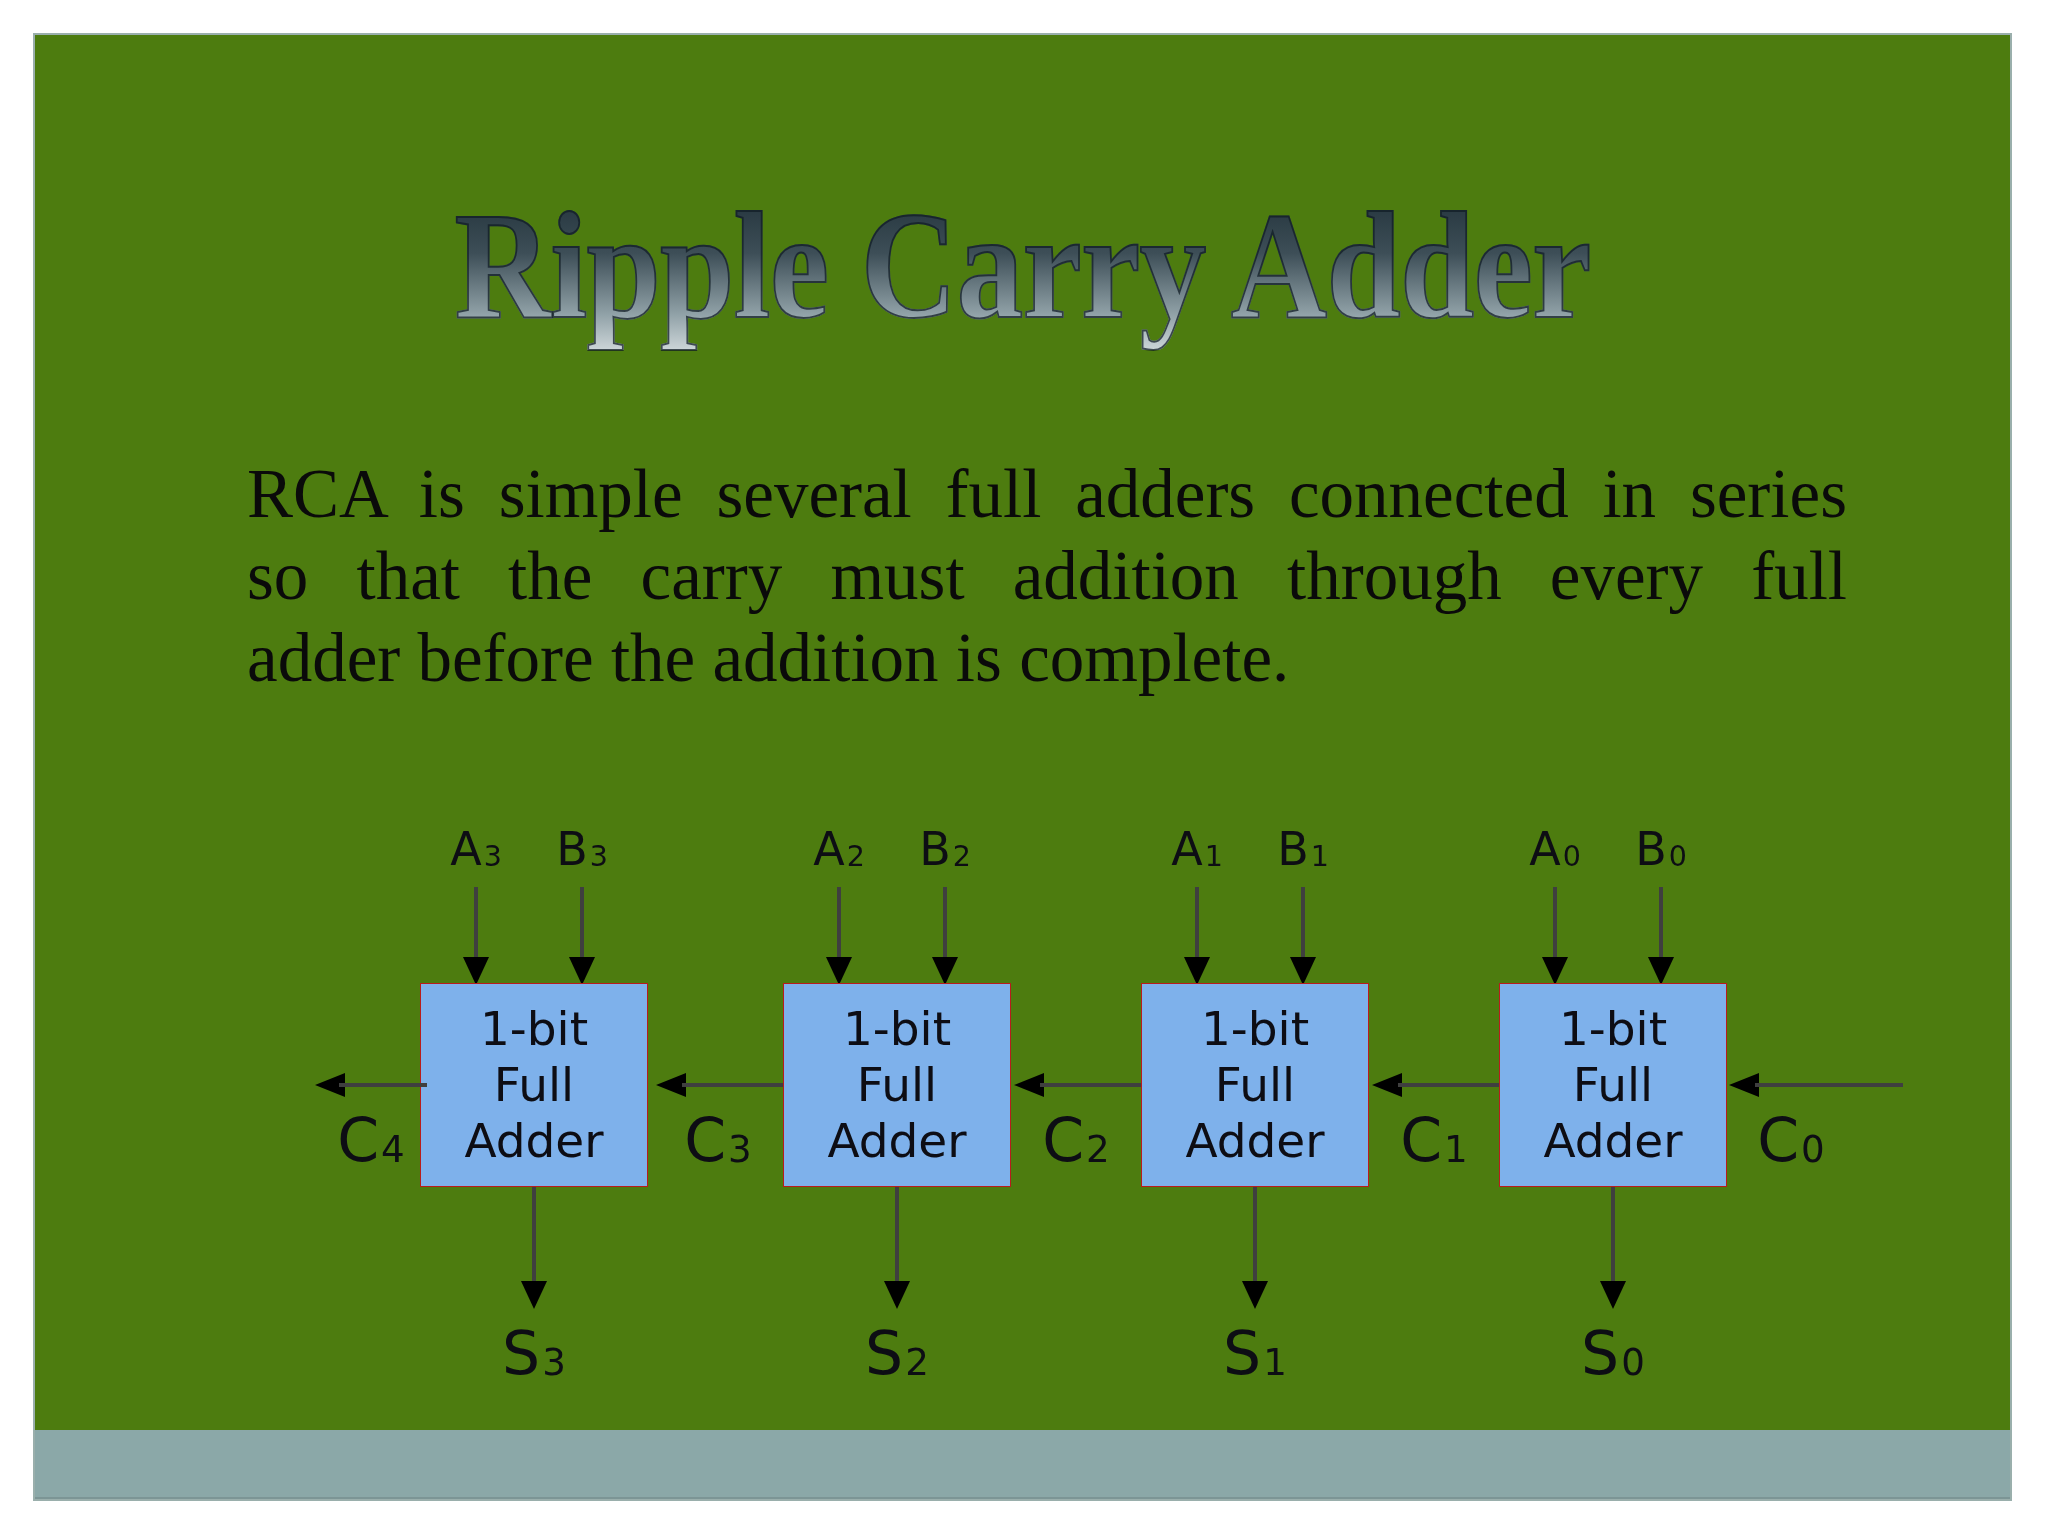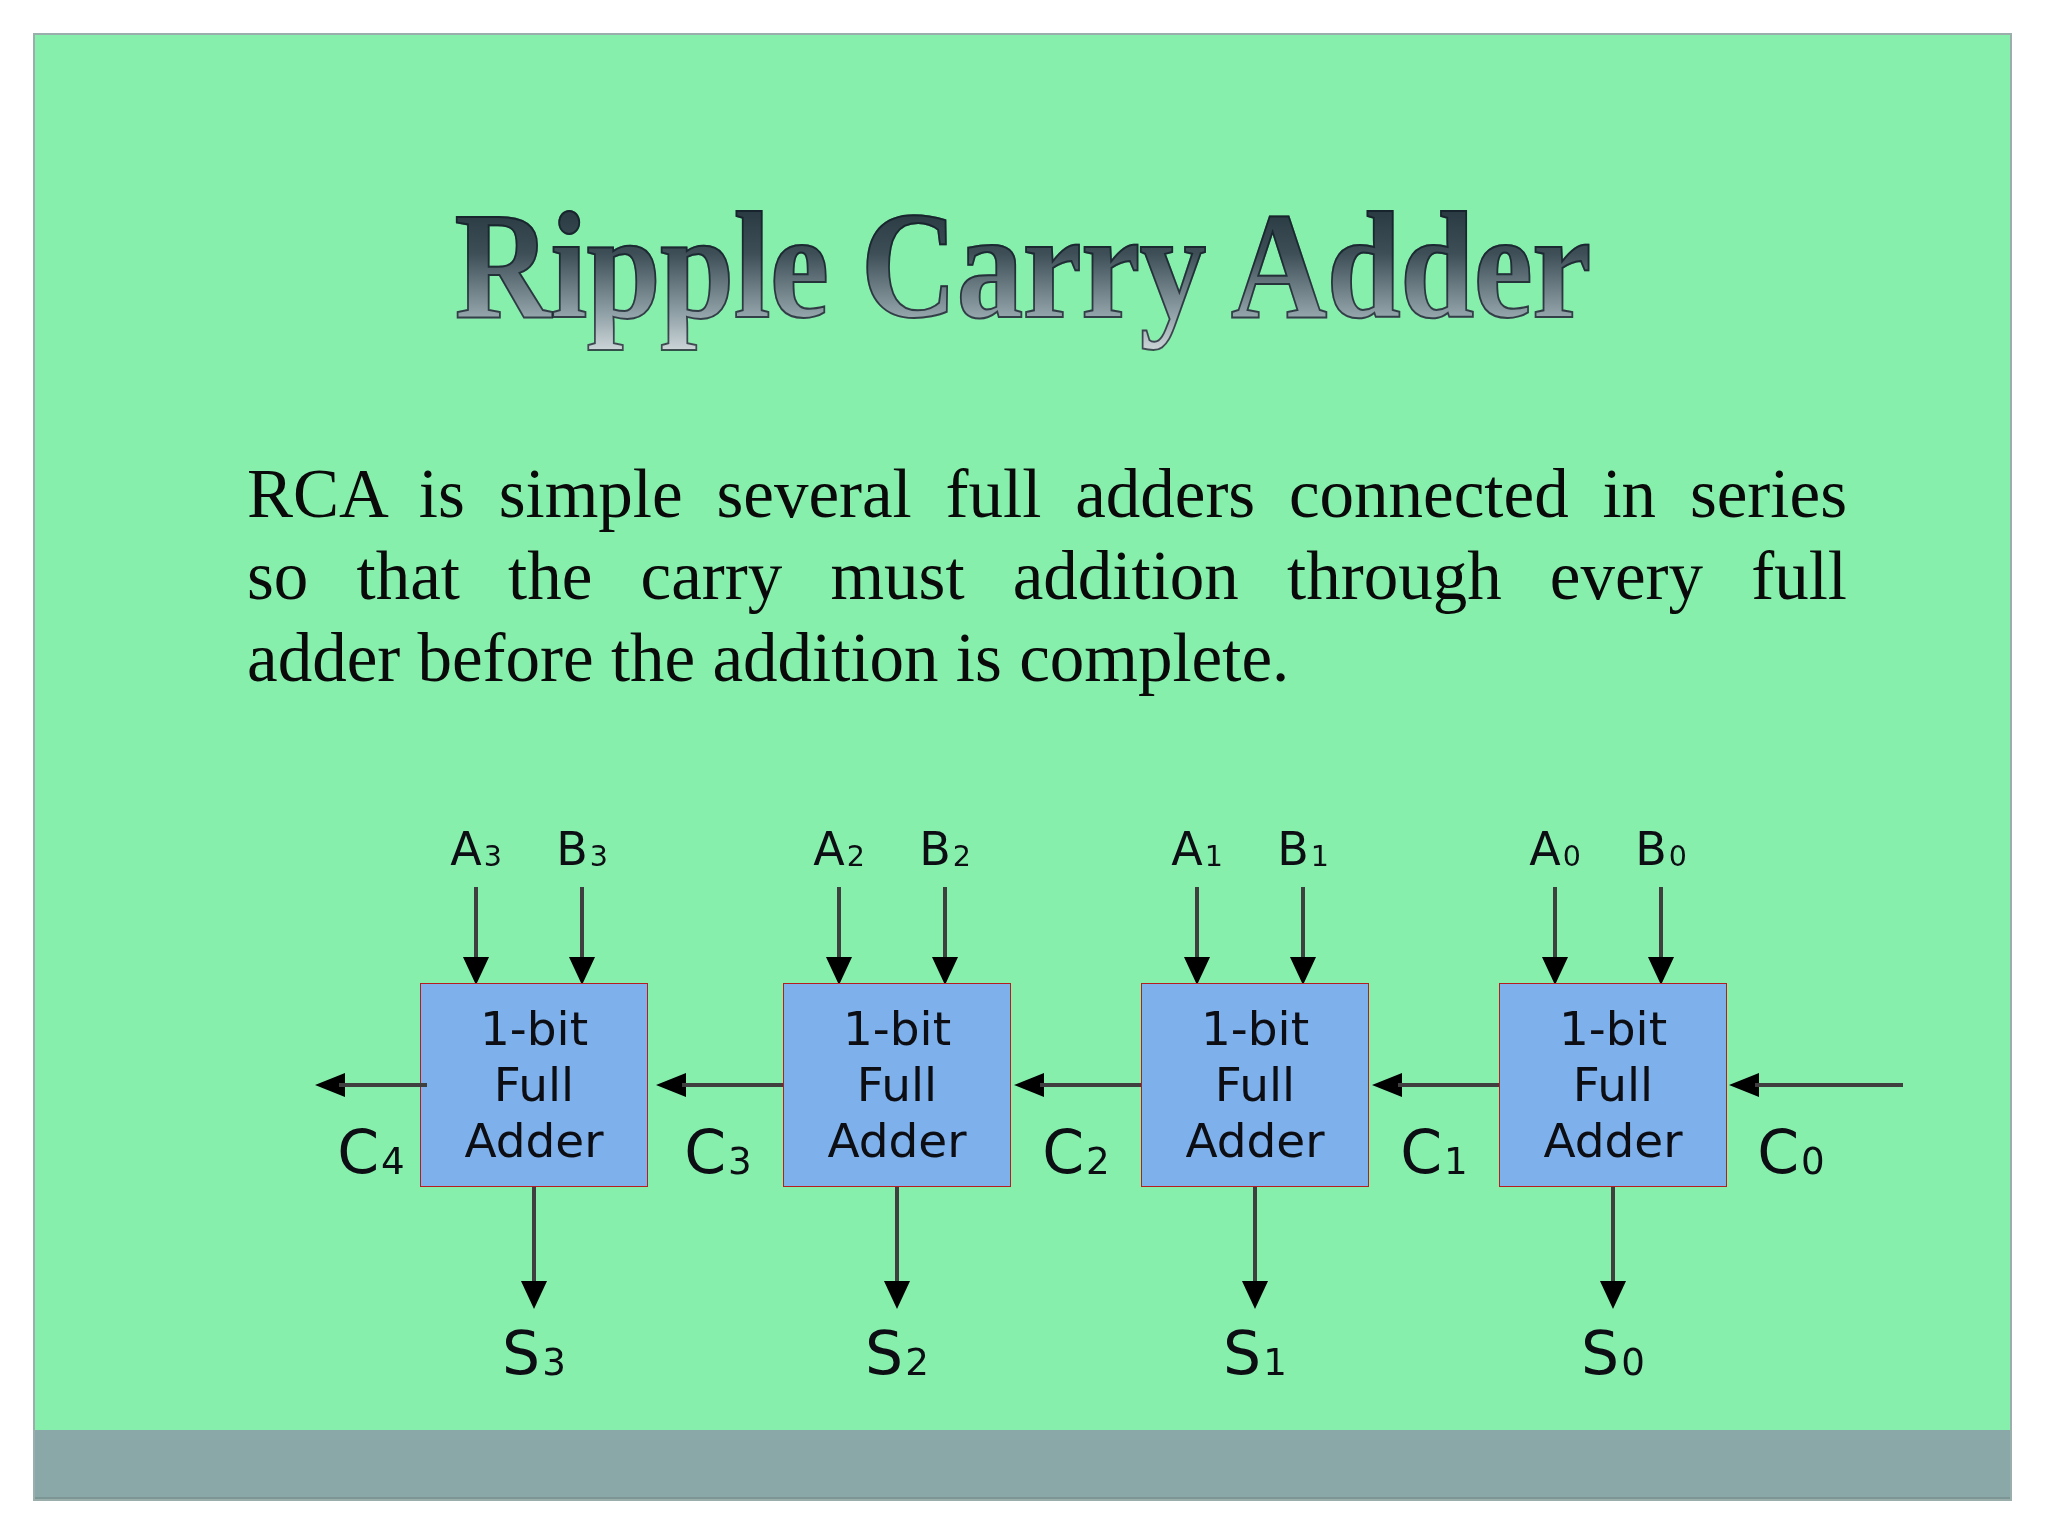--- a/index.html
+++ b/index.html
@@ -1,19 +1,19 @@
 <!DOCTYPE html>
 <html><head>
 <meta charset="utf-8">
 <style>
   html,body{margin:0;padding:0;background:#ffffff;}
   .page{position:relative;width:2048px;height:1536px;background:#ffffff;overflow:hidden;
         font-family:"Liberation Serif", serif;}
   .frame{position:absolute;left:33px;top:33px;width:1979px;height:1468px;
-         border:2px solid #9aafac;box-sizing:border-box;background:#86efac;}
+         border:2px solid #9aafac;box-sizing:border-box;background:#4d7c0f;}
   .footer-band{position:absolute;left:0;right:0;bottom:0;height:67px;background:#8ba8a8;
                border-bottom:2px solid #7c9595;}
 
   
   .title{position:absolute;left:0;top:148px;width:100%;text-align:center;margin:0;
          font-size:152px;font-weight:bold;letter-spacing:-1px;line-height:1.1;}
   .title-inner{display:inline-block;transform:scaleX(0.88);transform-origin:center;
                color:#3c4c54;-webkit-text-stroke:2px rgba(18,30,37,0.75);}
   @supports ((-webkit-background-clip: text)) {
     .title-inner{background:linear-gradient(180deg,#1e2e36 0%,#3d4e57 42%,#8fa0a6 78%,#ccd5d8 100%);
@@ -39,21 +39,21 @@
   .big-label{font-size:60px;line-height:64px;}
   .io-label sub, .big-label sub{font-size:0.62em;vertical-align:baseline;position:relative;bottom:-0.04em;margin-left:2px;}
   .vshaft{position:absolute;width:4px;background:#3f3f3f;}
   .hshaft{position:absolute;top:260px;height:4px;background:#3f3f3f;}
   .ah-down{position:absolute;width:0;height:0;
            border-left:13px solid transparent;border-right:13px solid transparent;
            border-top:28px solid #000;}
   .ah-left{position:absolute;top:250px;width:0;height:0;
            border-top:12px solid transparent;border-bottom:12px solid transparent;
            border-right:30px solid #000;}
-  .carry-label{position:absolute;top:297px;transform:translateX(-50%);white-space:nowrap;text-align:right;}
+  .carry-label{position:absolute;top:285px;transform:translateX(-50%);white-space:nowrap;text-align:right;}
   .s-label{top:498px;}
 </style>
 </head>
 <body>
 
 <div class="page">
   <div class="frame">
 
     <h1 class="title"><span class="title-inner">Ripple Carry Adder</span></h1>
 

